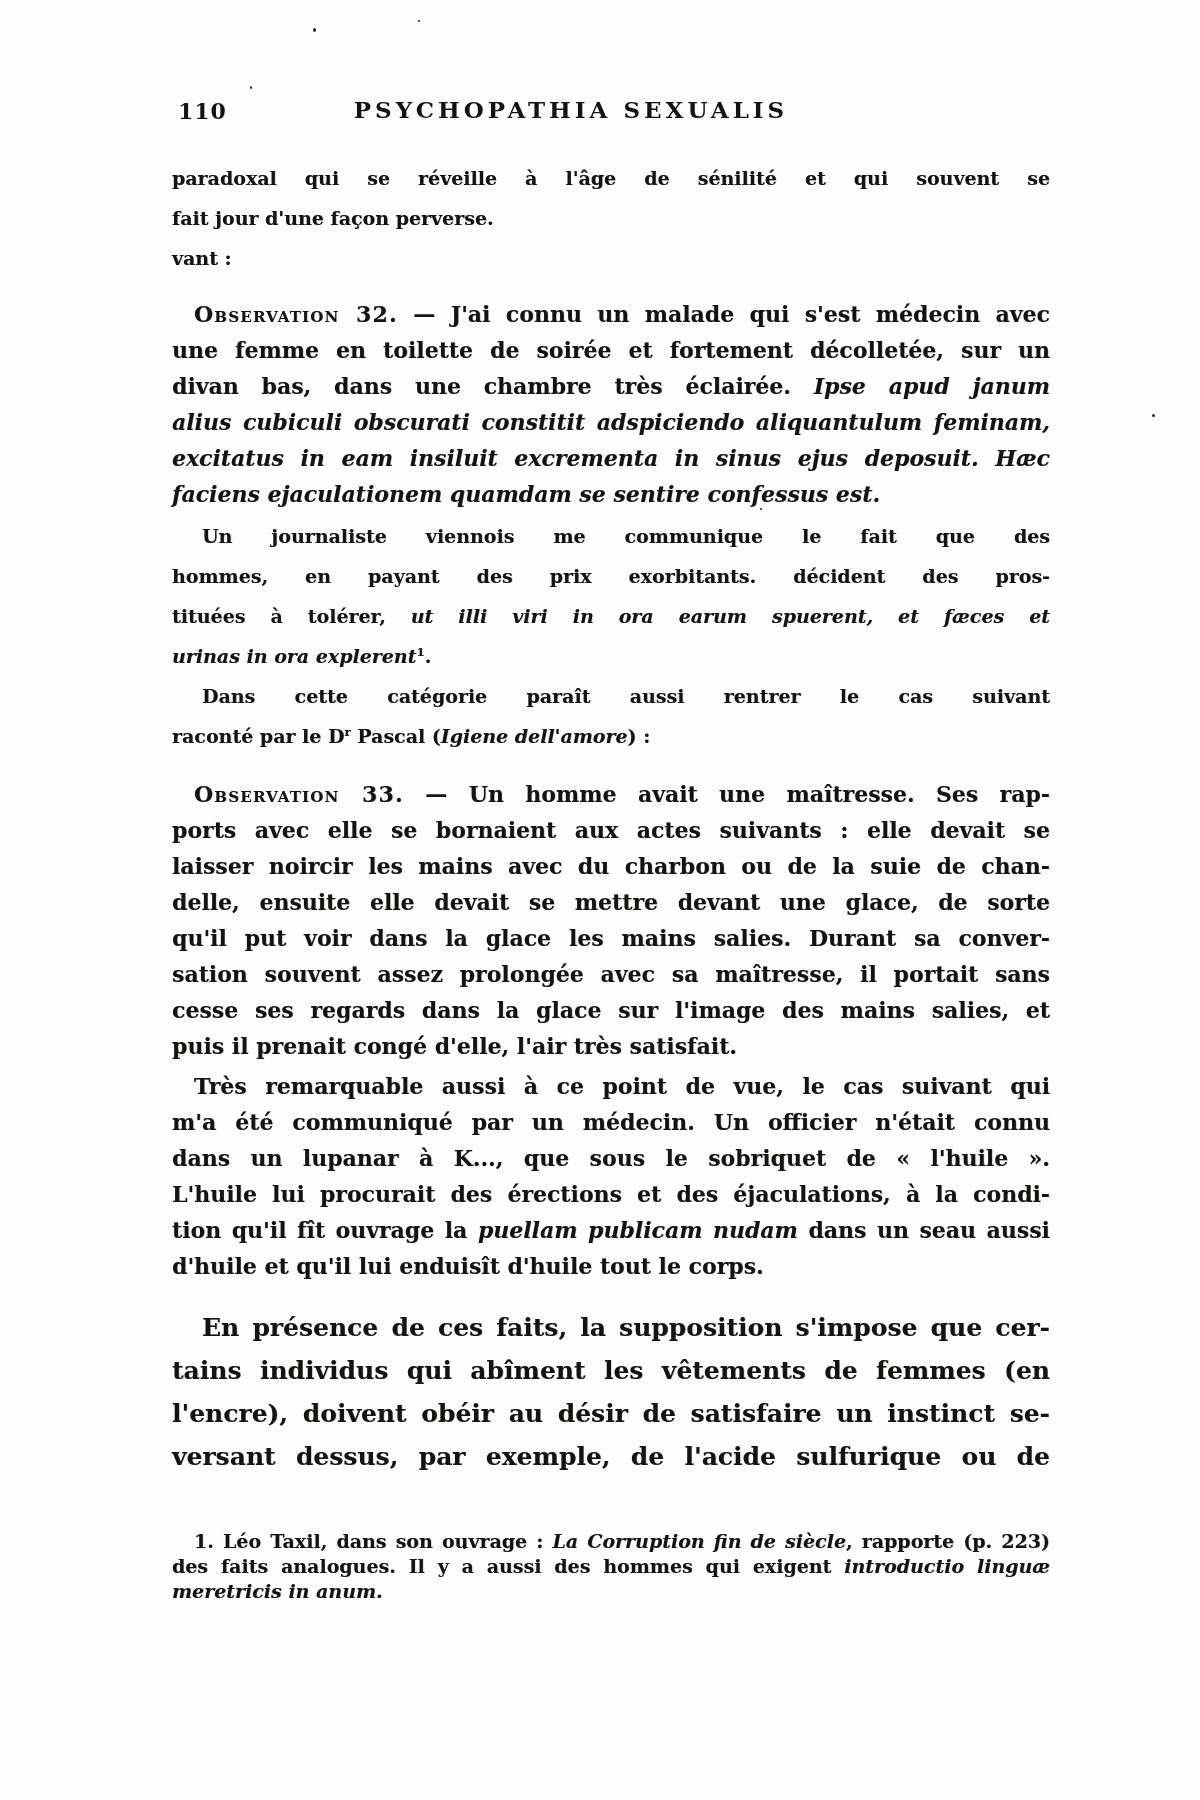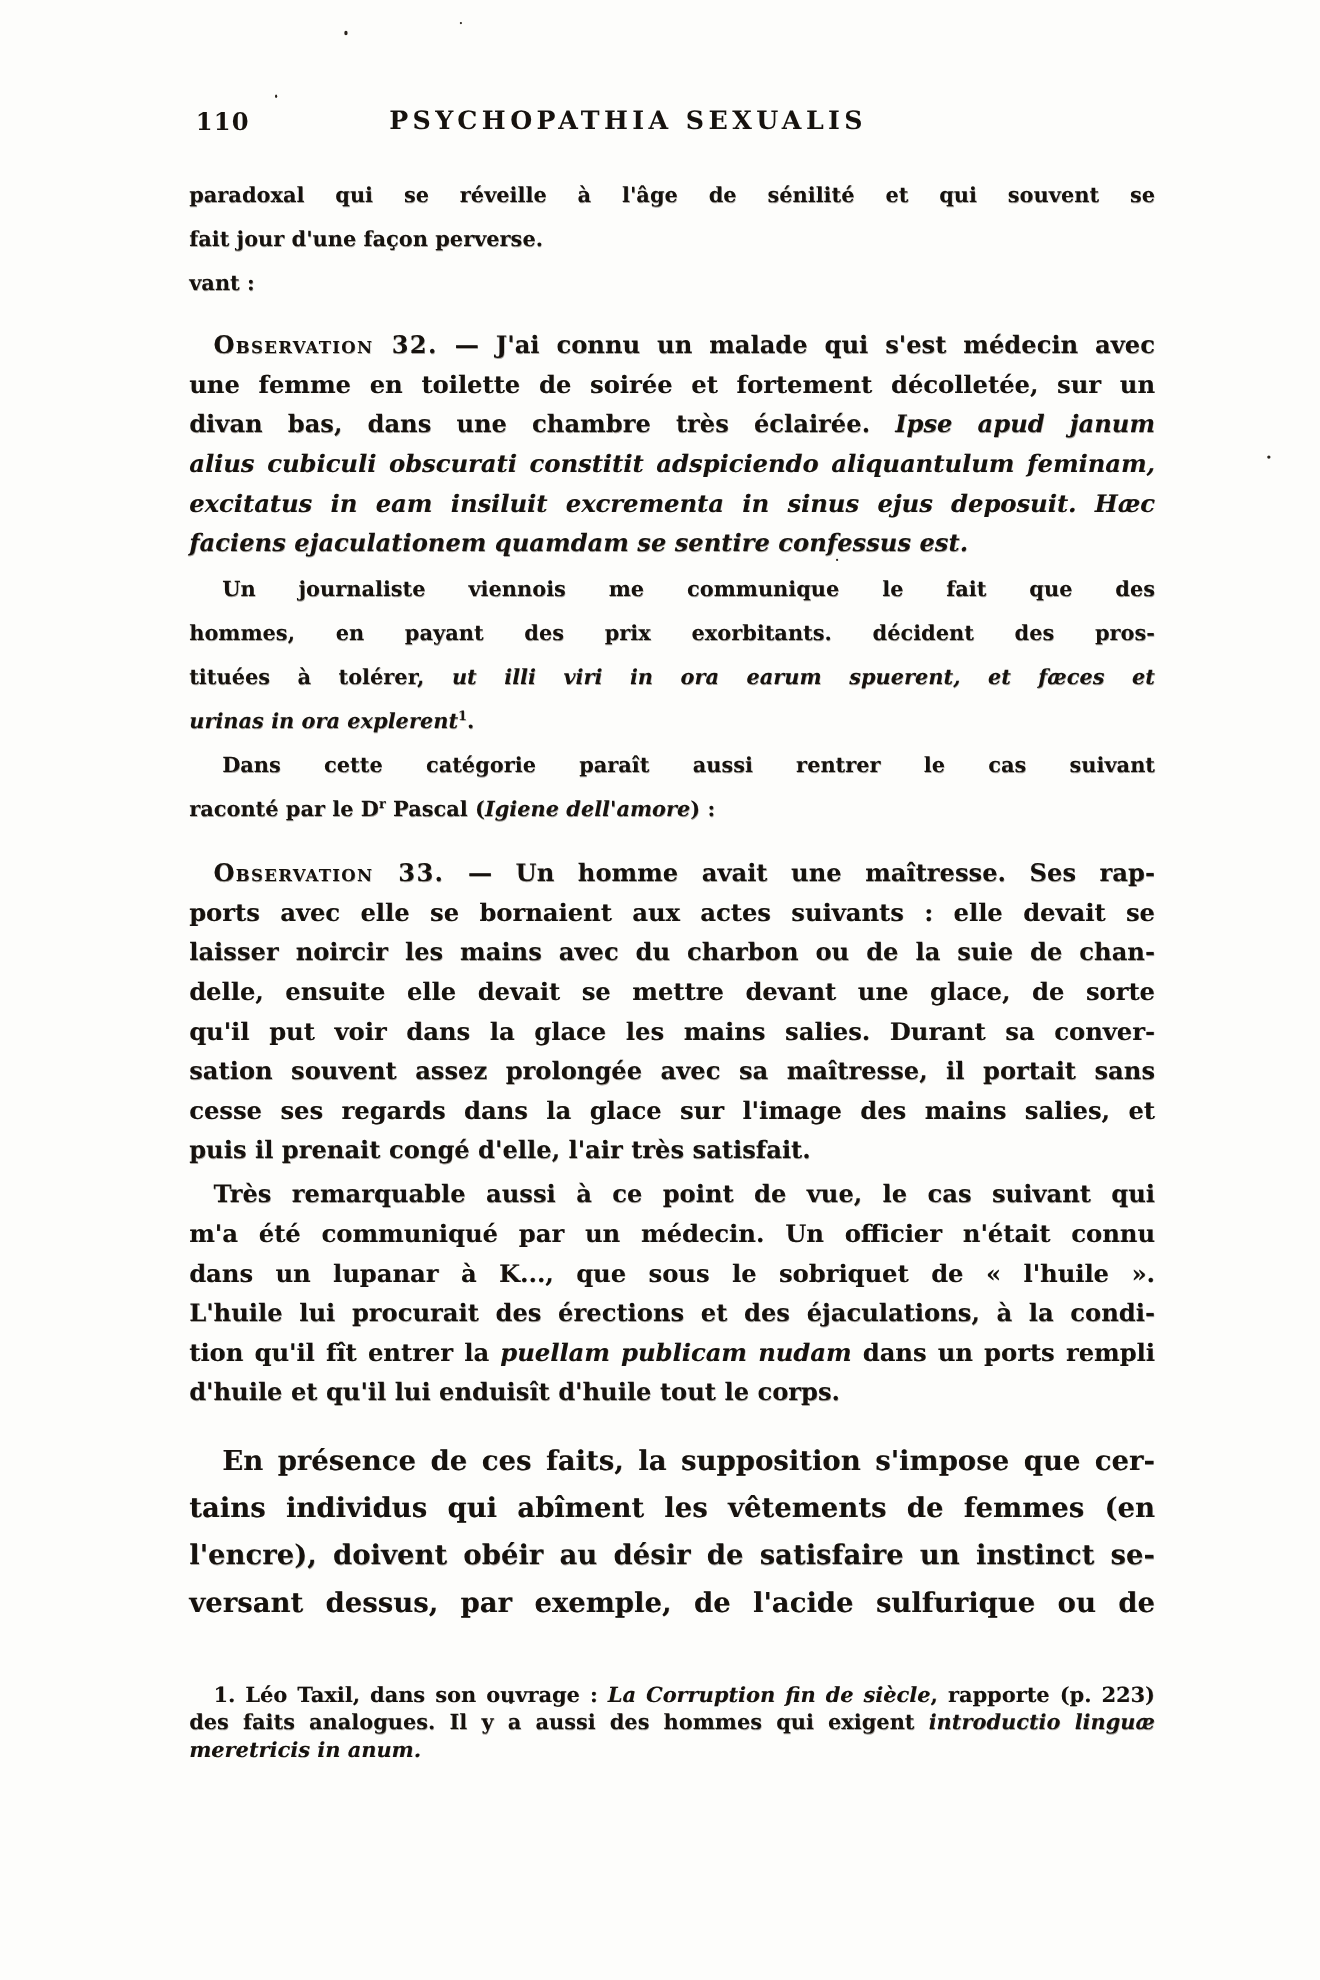--- a/index.html
+++ b/index.html
@@ -107,21 +107,21 @@
       <div class="line"><span>sation souvent assez prolongée avec sa maîtresse, il portait sans</span></div>
       <div class="line"><span>cesse ses regards dans la glace sur l'image des mains salies, et</span></div>
       <div class="line last"><span>puis il prenait congé d'elle, l'air très satisfait.</span></div>
     </div>
 
     <div id="obs33b" class="p-petit">
       <div class="line ind-sm"><span>Très remarquable aussi à ce point de vue, le cas suivant qui</span></div>
       <div class="line"><span>m'a été communiqué par un médecin. Un officier n'était connu</span></div>
       <div class="line"><span>dans un lupanar à K..., que sous le sobriquet de « l'huile ».</span></div>
       <div class="line"><span>L'huile lui procurait des érections et des éjaculations, à la condi-</span></div>
-      <div class="line"><span>tion qu'il fît entrer la </span><span class="it">puellam publicam nudam</span><span> dans un ports rempli</span></div>
+      <div class="line"><span>tion qu'il fît ouvrage la </span><span class="it">puellam publicam nudam</span><span> dans un seau aussi</span></div>
       <div class="line last"><span>d'huile et qu'il lui enduisît d'huile tout le corps.</span></div>
     </div>
 
     <div id="p5" class="p-body5">
       <div class="line ind"><span>En présence de ces faits, la supposition s'impose que cer-</span></div>
       <div class="line"><span>tains individus qui abîment les vêtements de femmes (en</span></div>
       <div class="line"><span>l'encre), doivent obéir au désir de satisfaire un instinct se-</span></div>
       <div class="line"><span>versant dessus, par exemple, de l'acide sulfurique ou de</span></div>
     </div>
 

